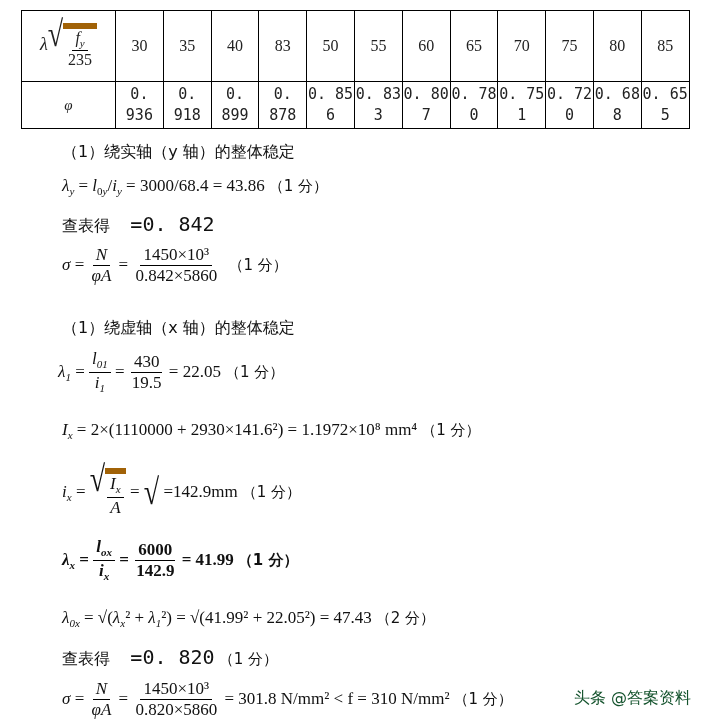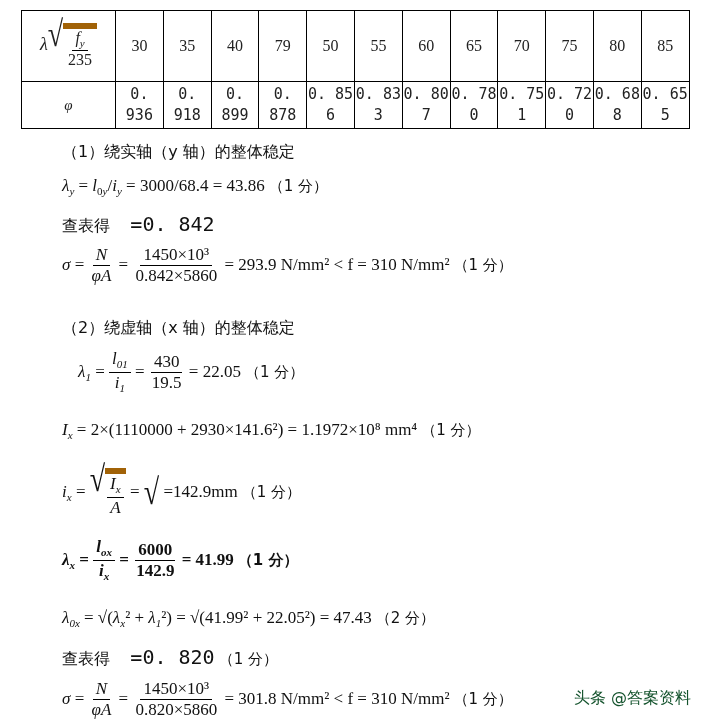--- a/index.html
+++ b/index.html
@@ -41,21 +41,21 @@
               <span class="frac">
                 <span class="num it">f<sub>y</sub></span>
                 <span class="den">235</span>
               </span>
             </span>
           </span>
     </td>
     <td class="c">30</td>
     <td class="c">35</td>
     <td class="c">40</td>
-    <td class="c">79</td>
+    <td class="c">83</td>
     <td class="c">50</td>
     <td class="c">55</td>
     <td class="c">60</td>
     <td class="c">65</td>
     <td class="c">70</td>
     <td class="c">75</td>
     <td class="c">80</td>
     <td class="c">85</td>
   </tr>
   <tr class="r2">
@@ -86,26 +86,26 @@
   <span>查表得</span>&nbsp;&nbsp;&nbsp;&nbsp;<span class="mono">=0. 842</span>
 </div>
 
 <div class="line" style="left:62px;top:246px;display:flex;align-items:center;">
   <span class="it">σ</span>&nbsp;=&nbsp;<span class="frac">
       <span class="num it">N</span>
       <span class="den it">φA</span>
     </span>&nbsp;=&nbsp;<span class="frac">
       <span class="num">1450×10³</span>
       <span class="den">0.842×5860</span>
-    </span>&nbsp;<span>= 293.9 N/mm² &lt; f = 310 N/mm²</span><span class="score">（1 分）</span>
+    </span>&nbsp;<span class="score">（1 分）</span>
 </div>
 
-<div class="line cn" style="left:62px;top:318px;">（2）绕虚轴（x 轴）的整体稳定</div>
+<div class="line cn" style="left:62px;top:318px;">（1）绕虚轴（x 轴）的整体稳定</div>
 
-<div class="line" style="left:78px;top:350px;display:flex;align-items:center;">
+<div class="line" style="left:58px;top:350px;display:flex;align-items:center;">
   <span class="it">λ<sub>1</sub></span>&nbsp;=&nbsp;<span class="frac">
       <span class="num it">l<sub>01</sub></span>
       <span class="den it">i<sub>1</sub></span>
     </span>&nbsp;=&nbsp;<span class="frac">
       <span class="num">430</span>
       <span class="den">19.5</span>
     </span>&nbsp;<span>= 22.05</span><span class="score">（1 分）</span>
 </div>
 
 <div class="line" style="left:62px;top:420px;">

